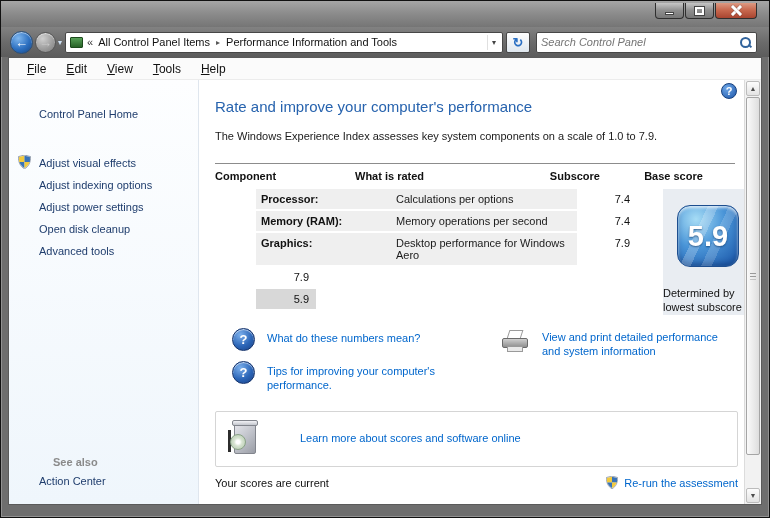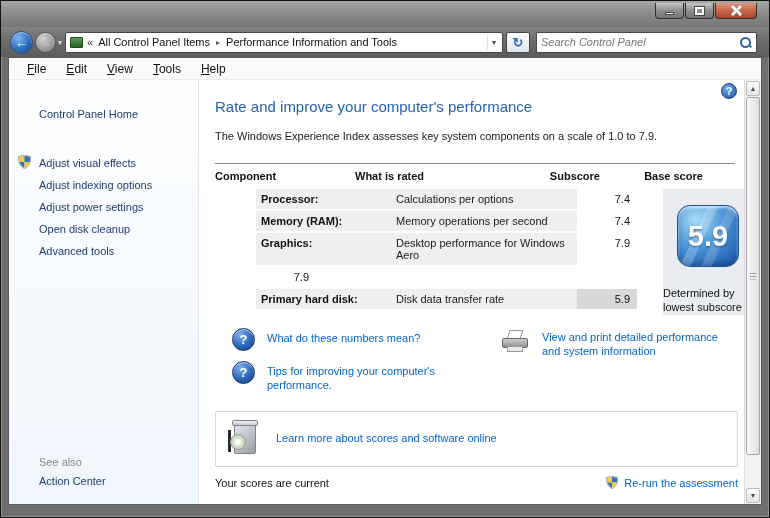--- a/index.html
+++ b/index.html
@@ -103,21 +103,21 @@
   
   .sidebar{
     position:relative; width:190px; flex:none;
     background:linear-gradient(to bottom,#fdfeff,#eff6fc);
     border-right:1px solid #dfe6ee; font-size:11px;
   }
   .cp-home{ color:#1f3d6d; margin:28px 0 0 30px; }
   .task-list{ margin-top:32px; }
   .task{ position:relative; color:#1f3d6d; padding:5px 4px 5px 30px; }
   .task .shield{ position:absolute; left:9px; top:3px; }
-  .see-also{ position:absolute; left:30px; bottom:36px; color:#8a8a8a; }
+  .see-also{ position:absolute; left:44px; bottom:36px; color:#8a8a8a;font-weight:bold; }
   .see-also-link{ position:absolute; left:30px; bottom:17px; color:#1f3d6d; }
 
   
   .main{ position:relative; flex:1; background:#fff; overflow:hidden; padding:0 0 0 16px; }
   .help-icon{
     position:absolute; top:3px; right:7px; width:16px; height:16px; border-radius:50%;
     background:radial-gradient(circle at 35% 30%,#6fa8e8,#1d55a8);
     color:#fff; font-size:11px; font-weight:bold; display:flex; align-items:center; justify-content:center;
     border:1px solid #16407e;
   }
@@ -177,21 +177,21 @@
   .printer-icon{ width:32px; height:26px; flex:none; margin-right:10px; position:relative; margin-top:2px; }
   .printer-icon .paper{ position:absolute; left:8px; top:0; width:14px; height:9px; background:#fdfdfd; border:1px solid #9a9a9a; transform:skewX(-18deg); }
   .printer-icon .bodyp{ position:absolute; left:2px; top:8px; width:26px; height:10px; background:linear-gradient(to bottom,#cfcfcf,#8f8f8f); border:1px solid #6a6a6a; border-radius:2px; }
   .printer-icon .tray{ position:absolute; left:7px; top:16px; width:16px; height:6px; background:#e9e9e9; border:1px solid #9a9a9a; }
   .links-col-right{ flex:1; display:flex; }
   .links-col-right .blue-link{ margin-top:2px; max-width:255px; line-height:1.35; }
 
   
   .learn-box{
     margin-top:8px; width:523px; height:56px; border:1px solid #d5d5d5; border-radius:2px;
-    display:flex; align-items:center;
+    display:flex; align-items:center;gap:24px;
   }
   .software-icon{ width:34px; height:38px; position:relative; margin:0 14px 0 12px; flex:none; }
   .software-icon .boxb{ position:absolute; left:6px; top:2px; width:22px; height:32px; background:linear-gradient(135deg,#e8e8ee,#b9bcc4 60%,#9a9da6); border:1px solid #82858d; border-radius:2px; }
   .software-icon .lid{ position:absolute; left:4px; top:0; width:26px; height:6px; background:linear-gradient(to bottom,#f2f2f6,#c3c6cd); border:1px solid #82858d; border-radius:2px; }
   .software-icon .disc{ position:absolute; left:2px; top:14px; width:16px; height:16px; border-radius:50%; background:radial-gradient(circle,#fff 18%,#d8e4d2 40%,#aec6a8); border:1px solid #8aa287; }
   .software-icon .stick{ position:absolute; left:0; top:10px; width:3px; height:22px; background:#2c2c2c; }
   .learn-box .blue-link{ max-width:250px; line-height:1.45; }
 
   
   .footer-row{ margin-top:9px; width:523px; display:flex; align-items:center; }
@@ -337,24 +337,20 @@
                 <div class="cell-left">
                     <div class="cell-component">Graphics:</div>
                     <div class="cell-rated">Desktop performance for Windows Aero</div>
                   </div>
                 <div class="cell-score">7.9</div>
               </div>
               <div class="prow">
                 <div class="cell-score">7.9</div>
               </div>
               <div class="prow">
-                <div class="cell-left">
-                    <div class="cell-component">Primary hard disk:</div>
-                    <div class="cell-rated">Disk data transfer rate</div>
-                  </div>
                 <div class="cell-score highlight">5.9</div>
               </div>
             </div>
 
             <div class="base-panel">
               <div class="base-badge">
                 <span class="base-value">5.9</span>
               </div>
               <div class="base-caption">Determined by lowest subscore</div>
             </div>

